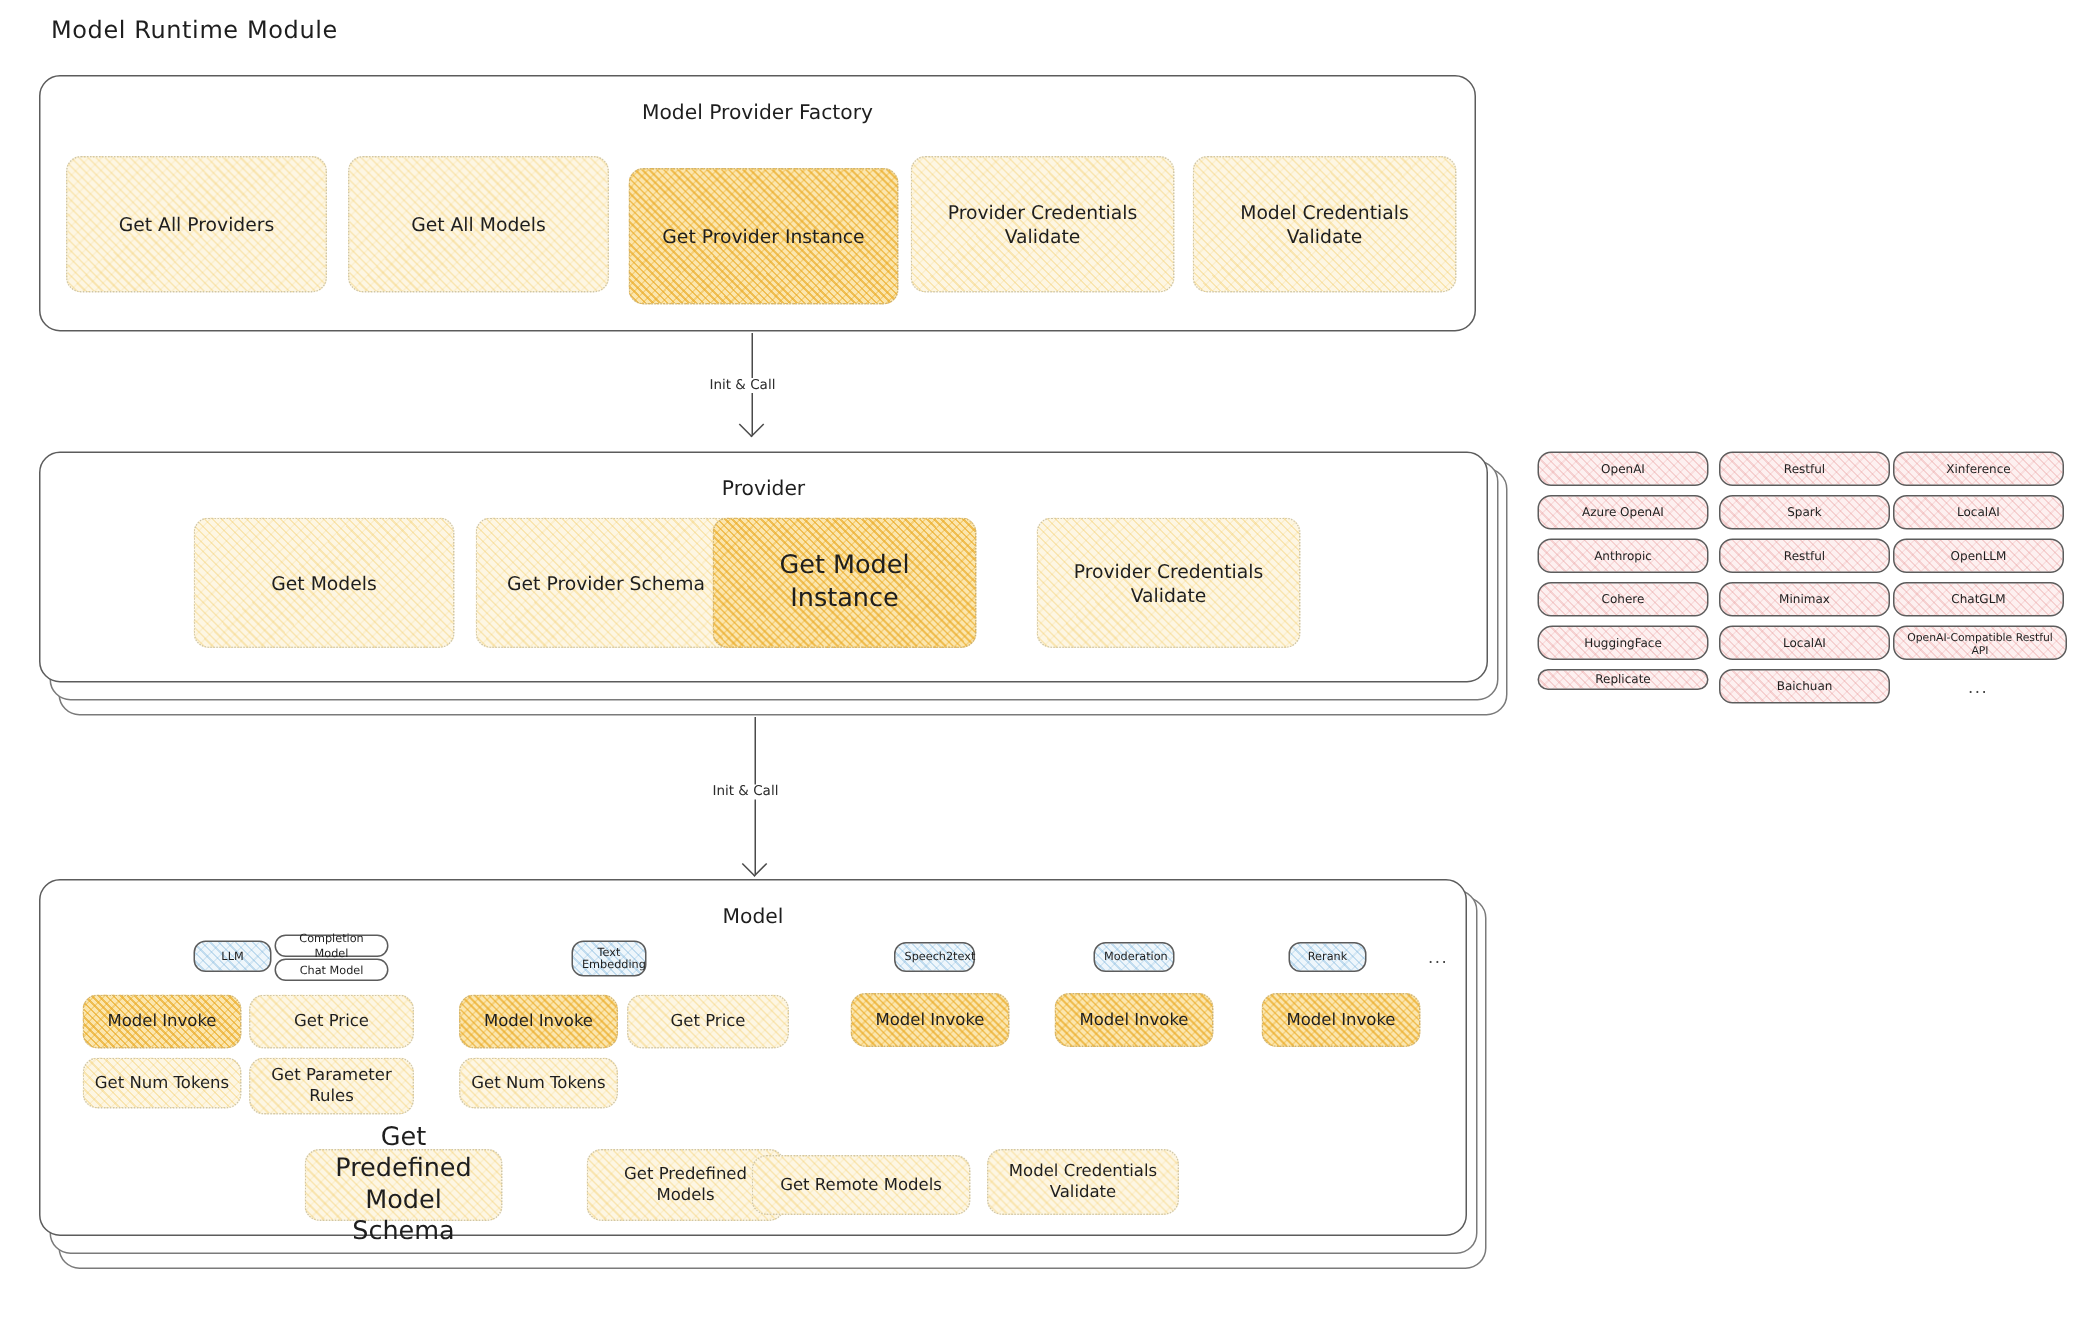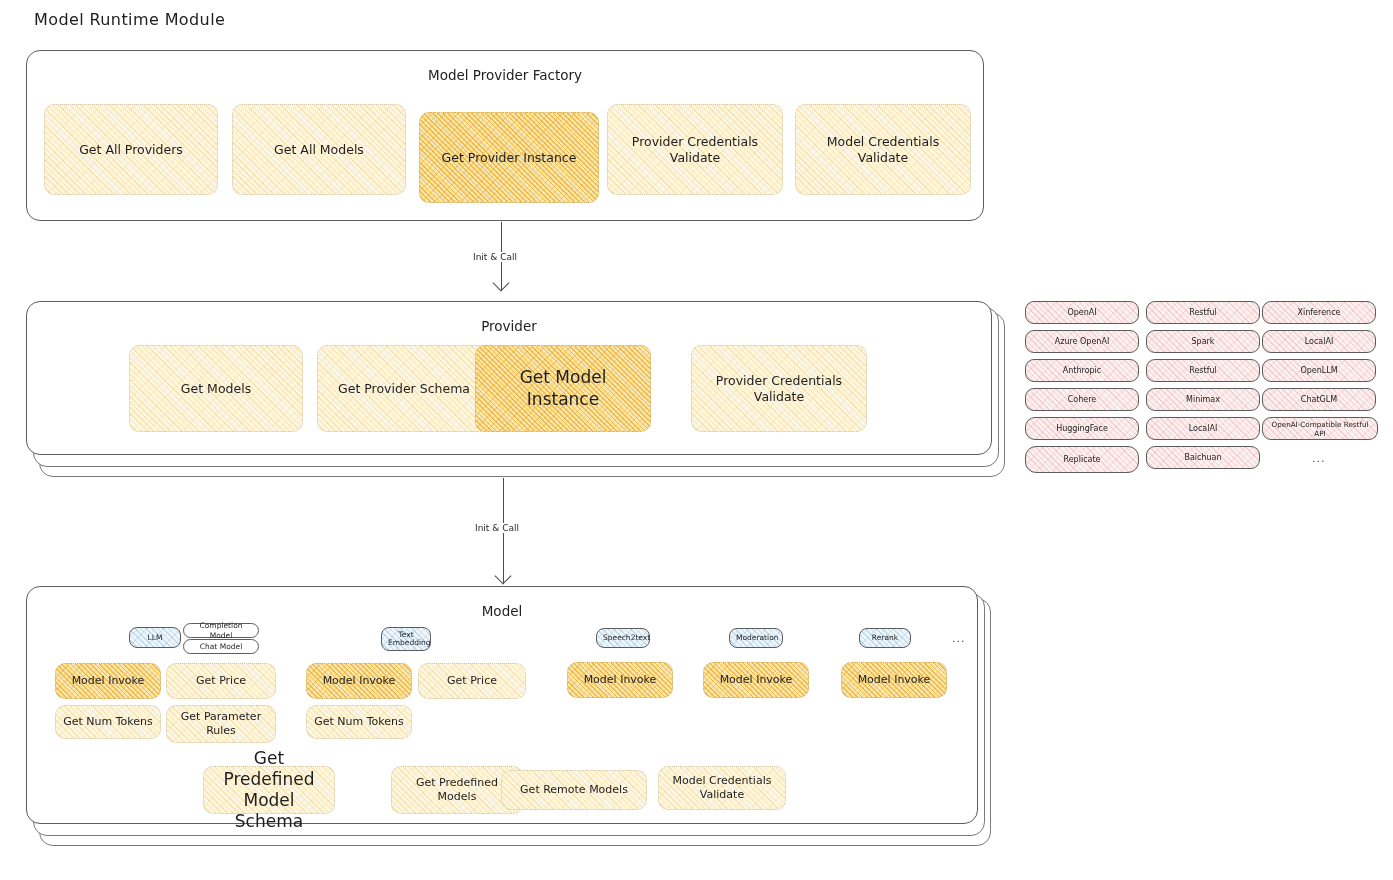--- a/index.html
+++ b/index.html
@@ -183,21 +183,21 @@
     </div>
   <div class="card rose" style="left:1025px; top:359px; width:114px; height:23px;">
     <span class="lbl">Anthropic</span>
     </div>
   <div class="card rose" style="left:1025px; top:388px; width:114px; height:23px;">
     <span class="lbl">Cohere</span>
     </div>
   <div class="card rose" style="left:1025px; top:417px; width:114px; height:23px;border-radius:10px;">
     <span class="lbl">HuggingFace</span>
     </div>
-  <div class="card rose" style="left:1025px; top:446px; width:114px; height:27px;border-radius:11px;">
+  <div class="card rose" style="left:1025px; top:446px; width:114px; height:14px;border-radius:11px;">
     <span class="lbl">Replicate</span>
     </div>
 
   <div class="card rose" style="left:1146px; top:301px; width:114px; height:23px;">
     <span class="lbl">Restful</span>
     </div>
   <div class="card rose" style="left:1146px; top:330px; width:114px; height:23px;">
     <span class="lbl">Spark</span>
     </div>
   <div class="card rose" style="left:1146px; top:359px; width:114px; height:23px;">

